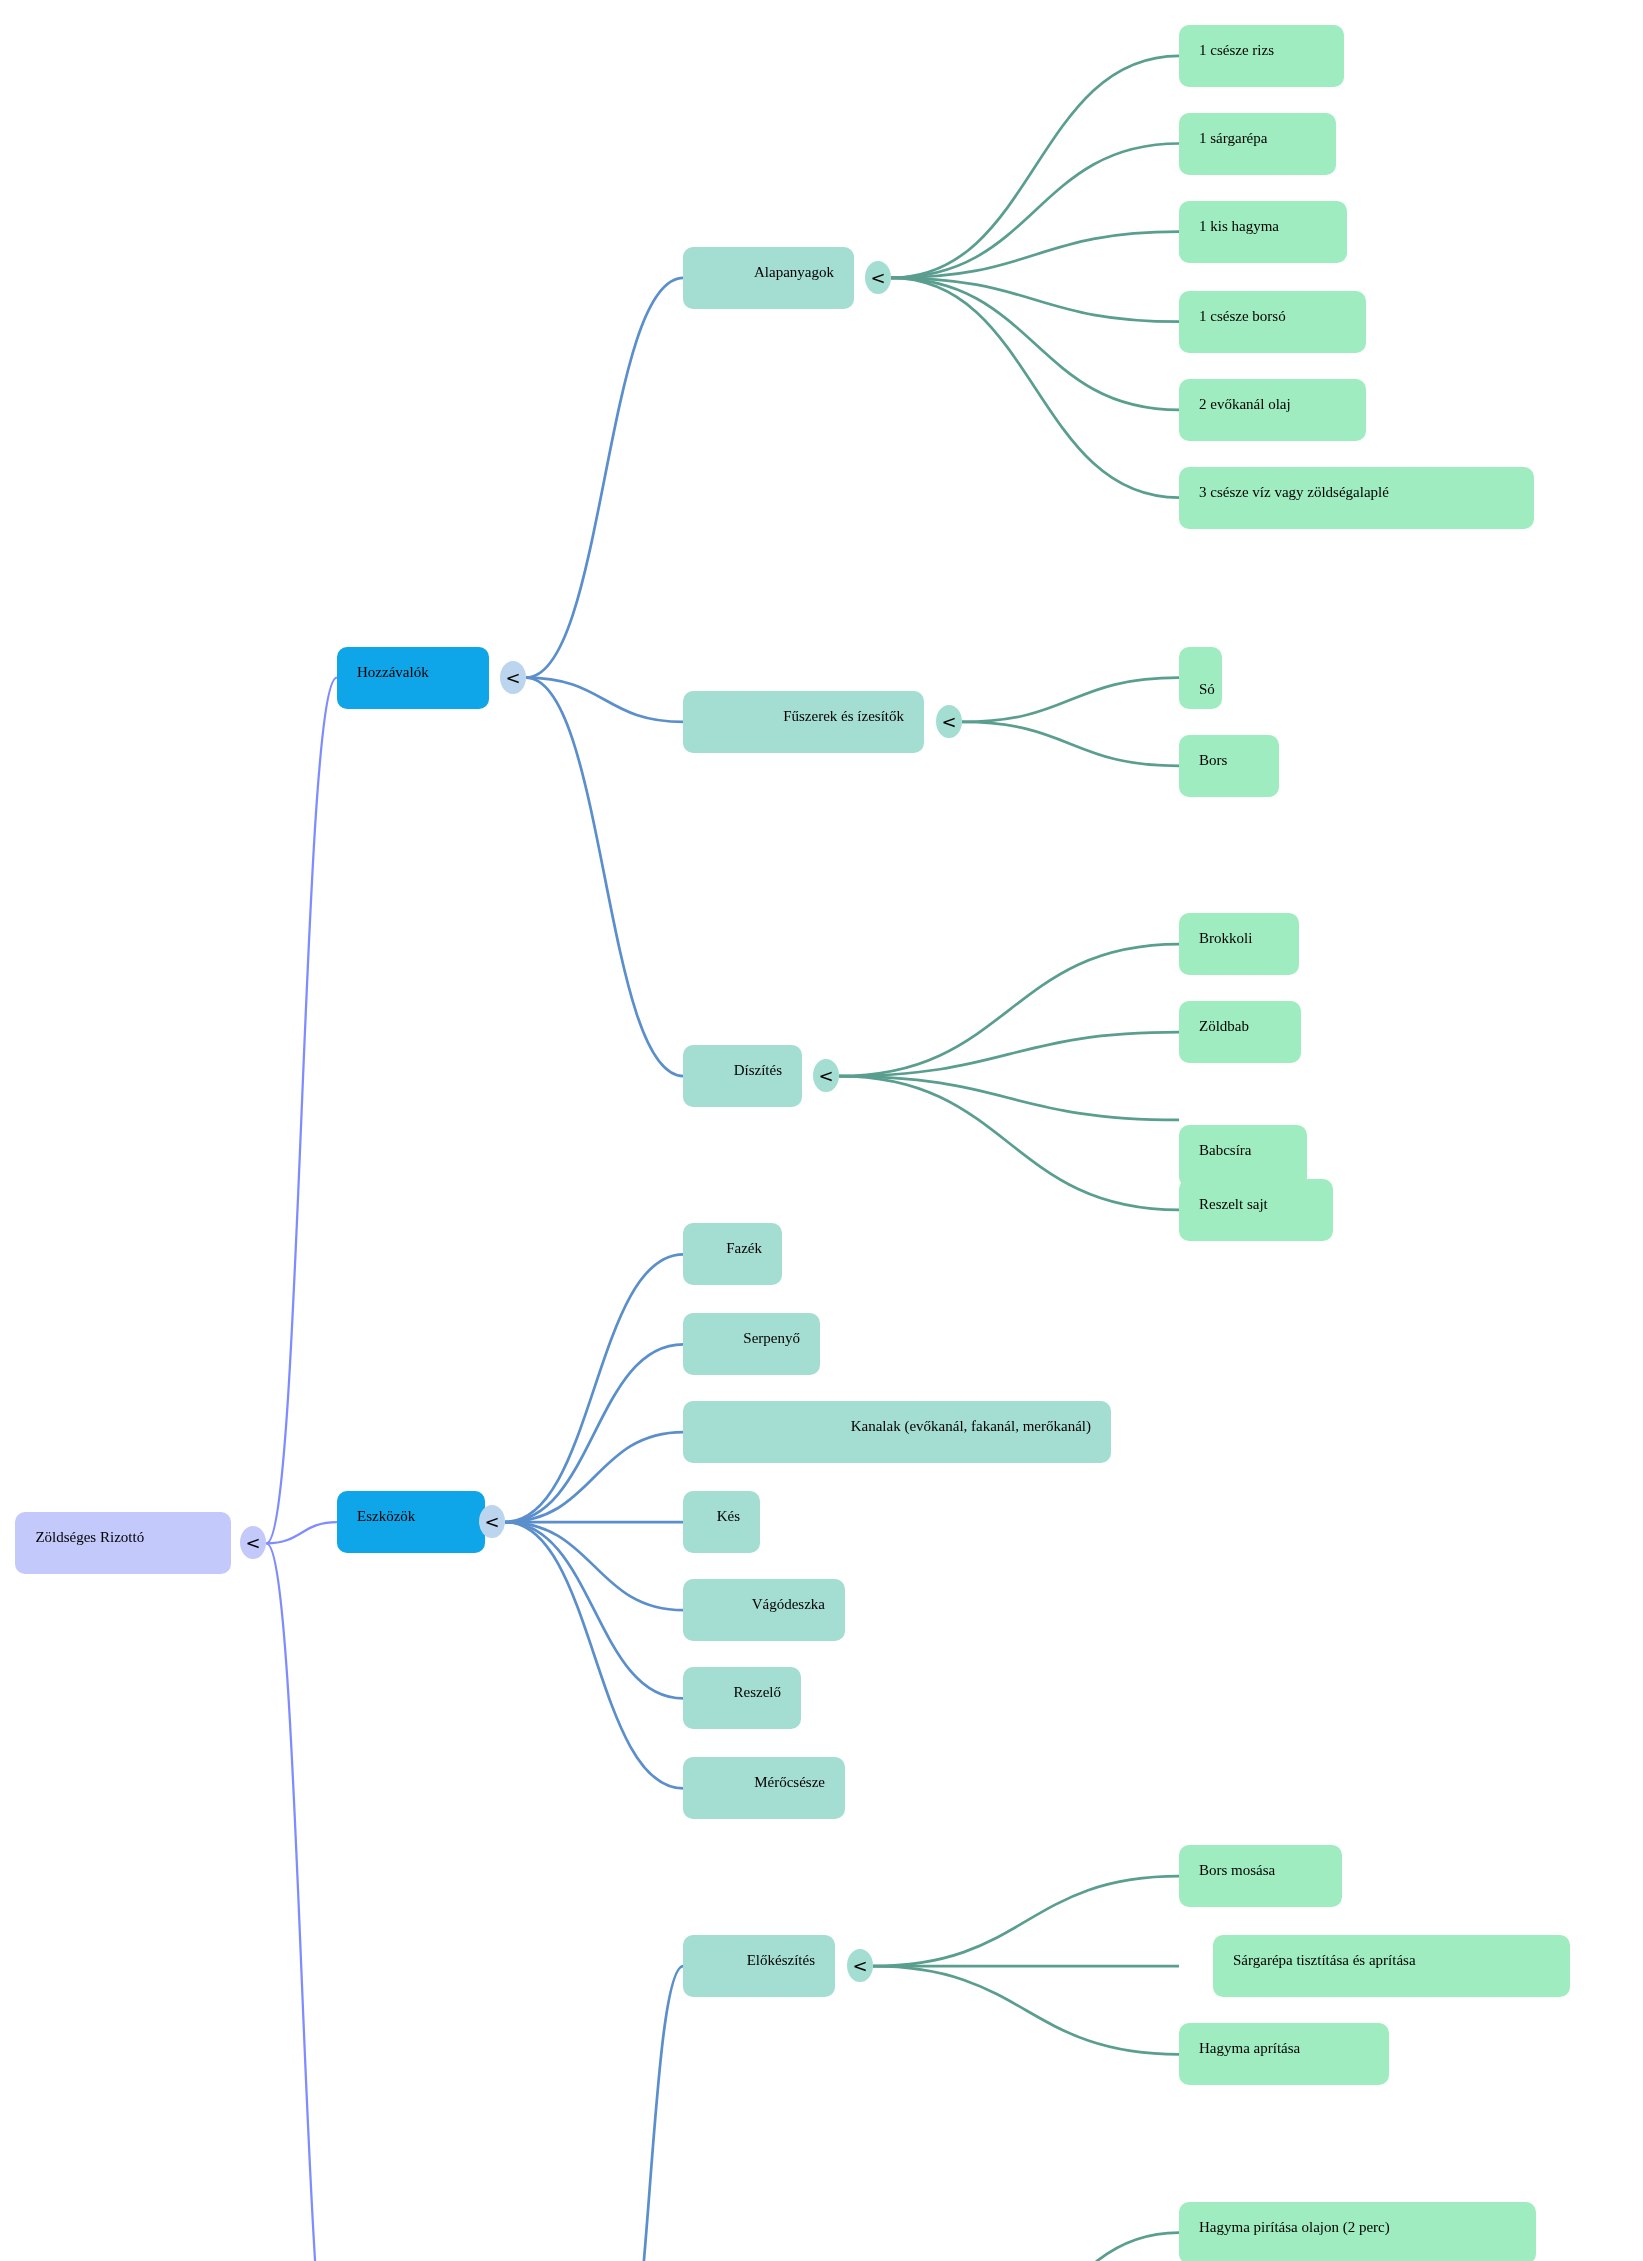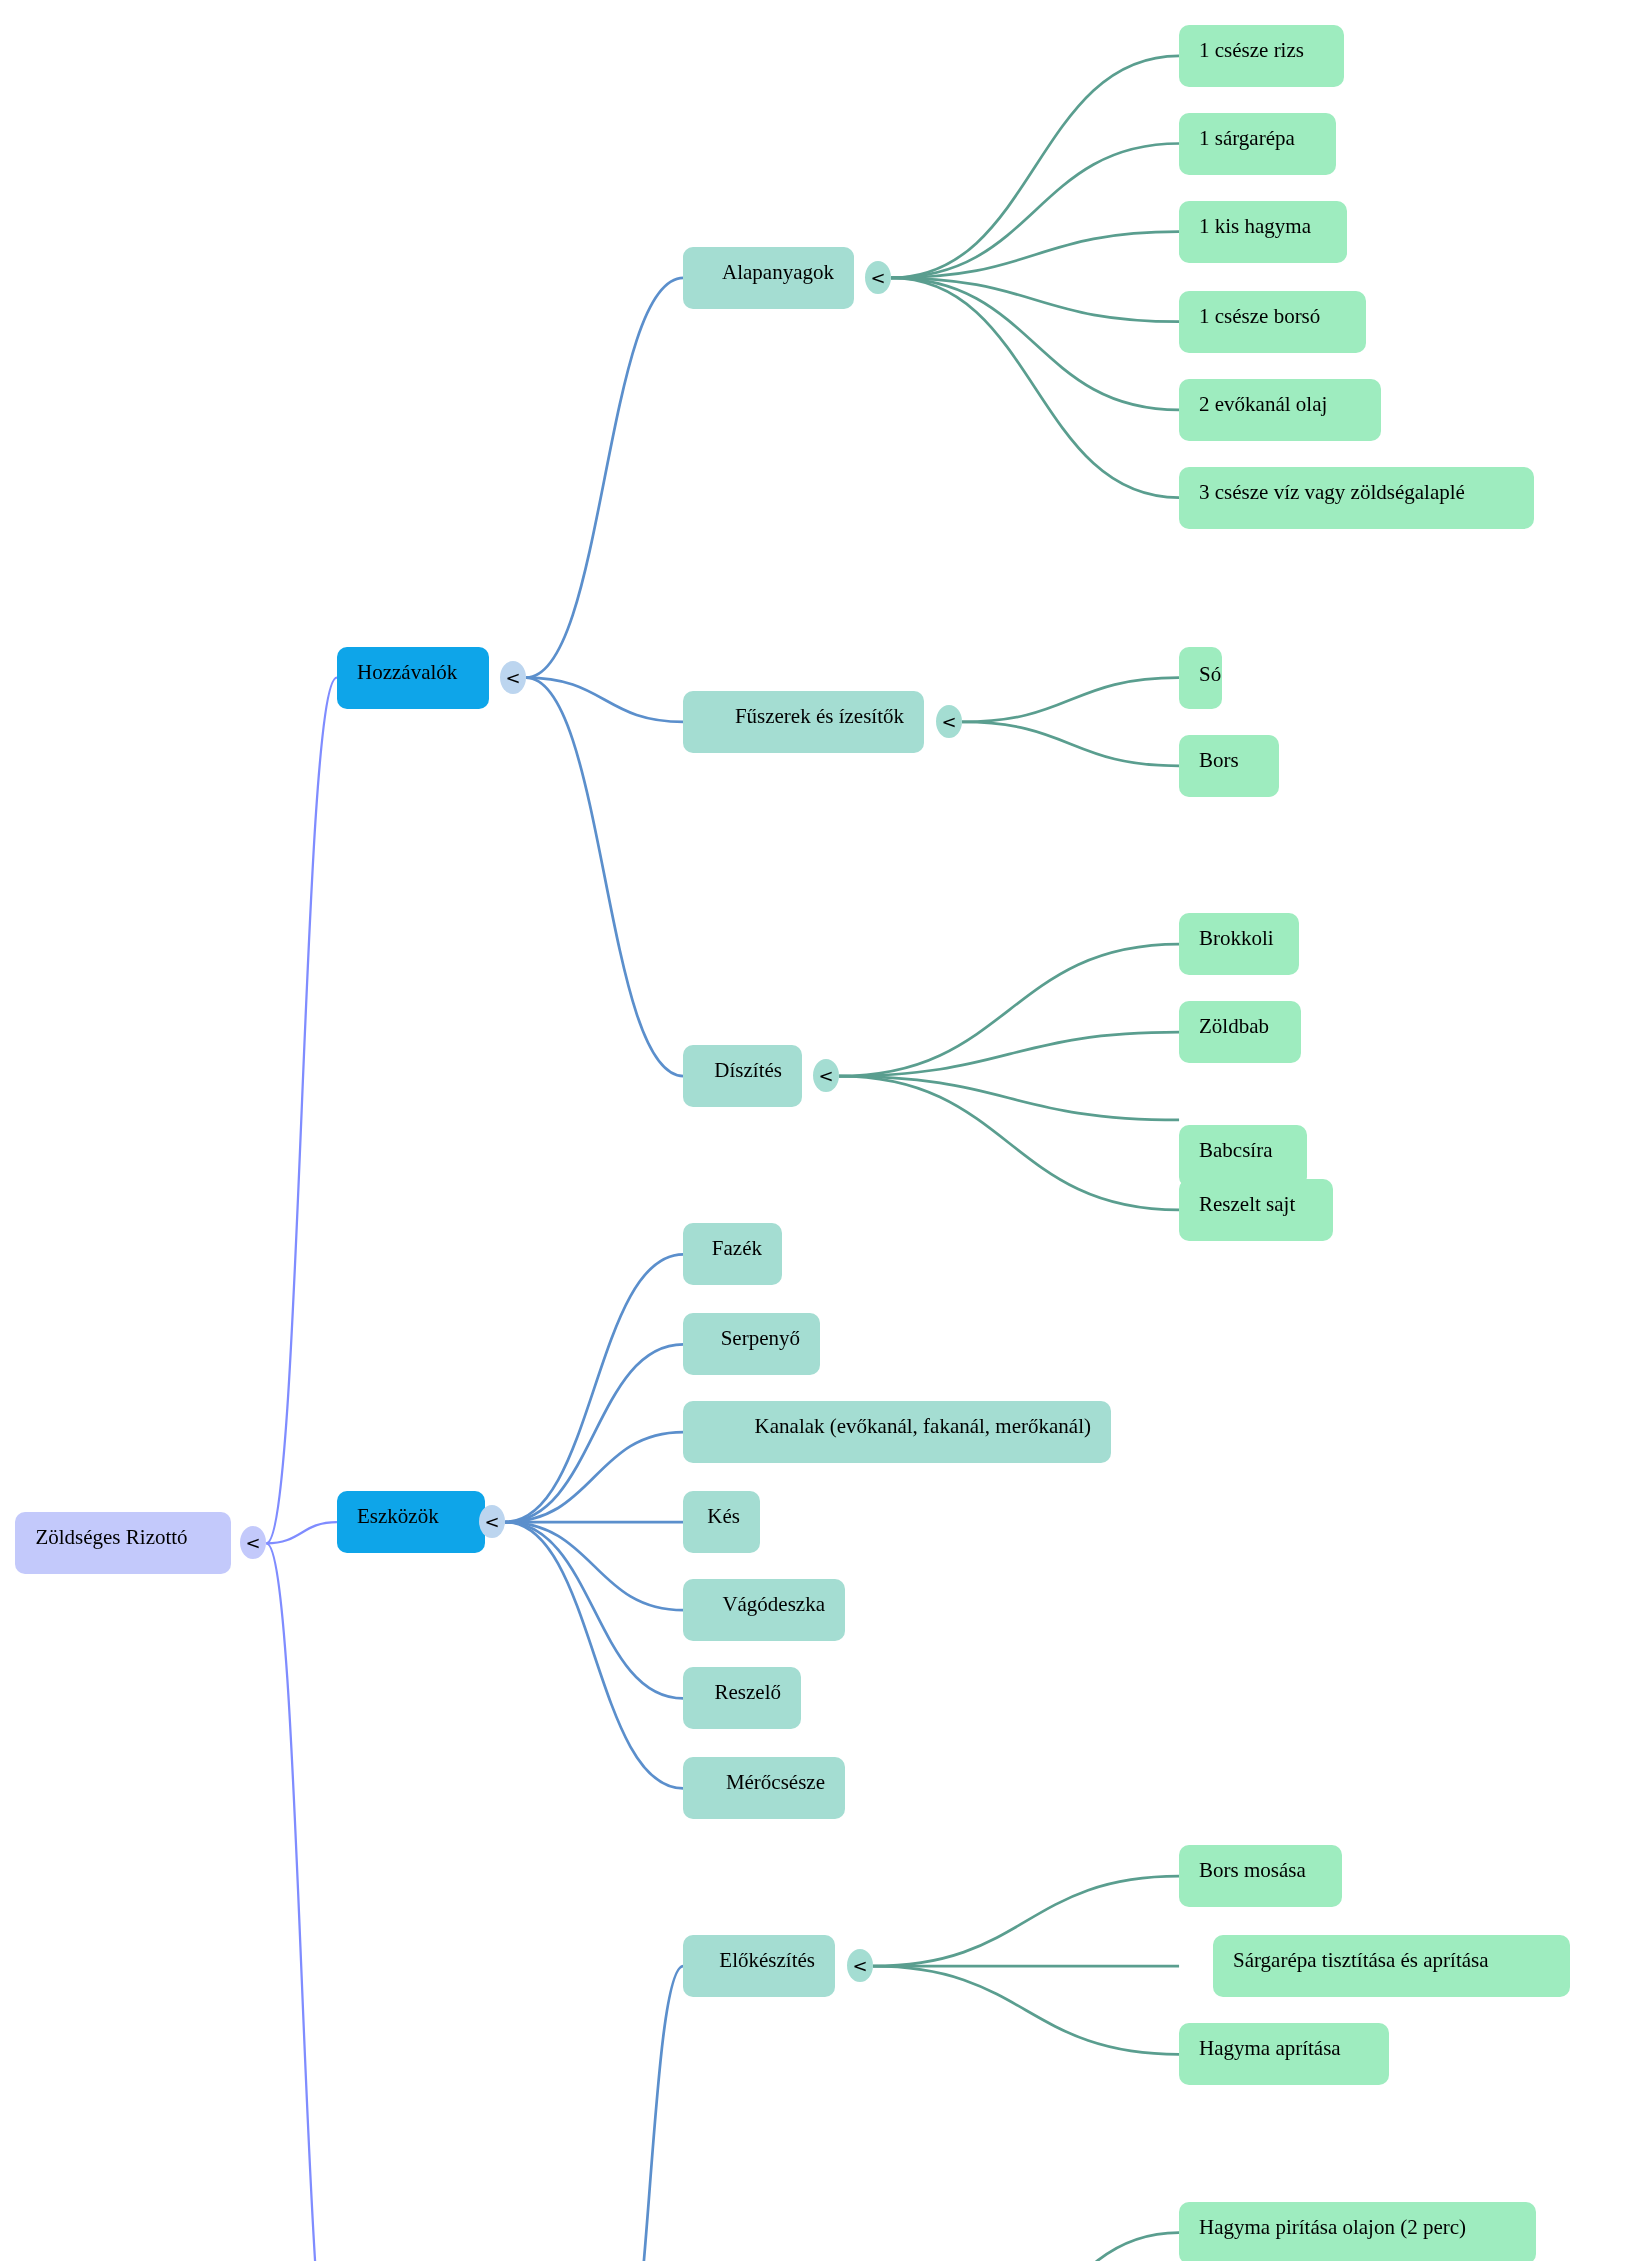--- a/index.html
+++ b/index.html
@@ -1,21 +1,21 @@
 <!DOCTYPE html>
 <html style="font-size:7.2px"><head>
 <meta charset="utf-8">
 <style>
   html, body { margin: 0; padding: 0; background: #ffffff; }
   body { width: 1644px; height: 3002px; position: relative; overflow: hidden;
          font-family: "Liberation Serif", "DejaVu Serif", serif; }
   #links { position: absolute; left: 0; top: 0; width: 1644px; height: 3002px; }
   .node { position: absolute; box-sizing: border-box; height: 62px; border-radius: 10px;
-          display: flex; align-items: center; padding: 16px 20px; white-space: nowrap;
-          font-size: 21px; color: #000; cursor: pointer; }
+          display: flex; align-items: center; padding: 5px 20px; white-space: nowrap;
+          font-size: 15px; color: #000; cursor: pointer; }
   .node.root { background: #c3c9fb; height: 62px; }
   .node.l1 { background: #0ea5e9; }
   .node.l2 { background: #a4ddd2; justify-content: flex-end; }
   .node.l3 { background: #9eecbf; }
   .node span { transform: translateY(-6.3px); }
   .toggle { position: absolute; width: 26px; height: 33px; border-radius: 50%;
             box-sizing: border-box; display: flex; align-items: center; justify-content: center;
             font-family: "DejaVu Sans", sans-serif; font-size: 18px; color: #000; cursor: pointer; }
   .toggle.root { background: #c3c9fb; }
   .toggle.l1 { background: #bcd5ef; }
@@ -142,21 +142,21 @@
   </div>
 <div class="node l3" style="left:1179px; top:113px; width:157px;">
     <span>1 sárgarépa</span>
   </div>
 <div class="node l3" style="left:1179px; top:201px; width:168px;">
     <span>1 kis hagyma</span>
   </div>
 <div class="node l3" style="left:1179px; top:291px; width:187px;">
     <span>1 csésze borsó</span>
   </div>
-<div class="node l3" style="left:1179px; top:379px; width:202px;text-align:center;">
+<div class="node l3" style="left:1179px; top:379px; width:187px;text-align:center;">
     <span>2 evőkanál olaj</span>
   </div>
 <div class="node l3" style="left:1179px; top:467px; width:355px;">
     <span>3 csésze víz vagy zöldségalaplé</span>
   </div>
 
 <div class="node l3" style="left:1179px; top:647px; width:43px;align-items:flex-end;">
     <span>Só</span>
   </div>
 <div class="node l3" style="left:1179px; top:735px; width:100px;">

